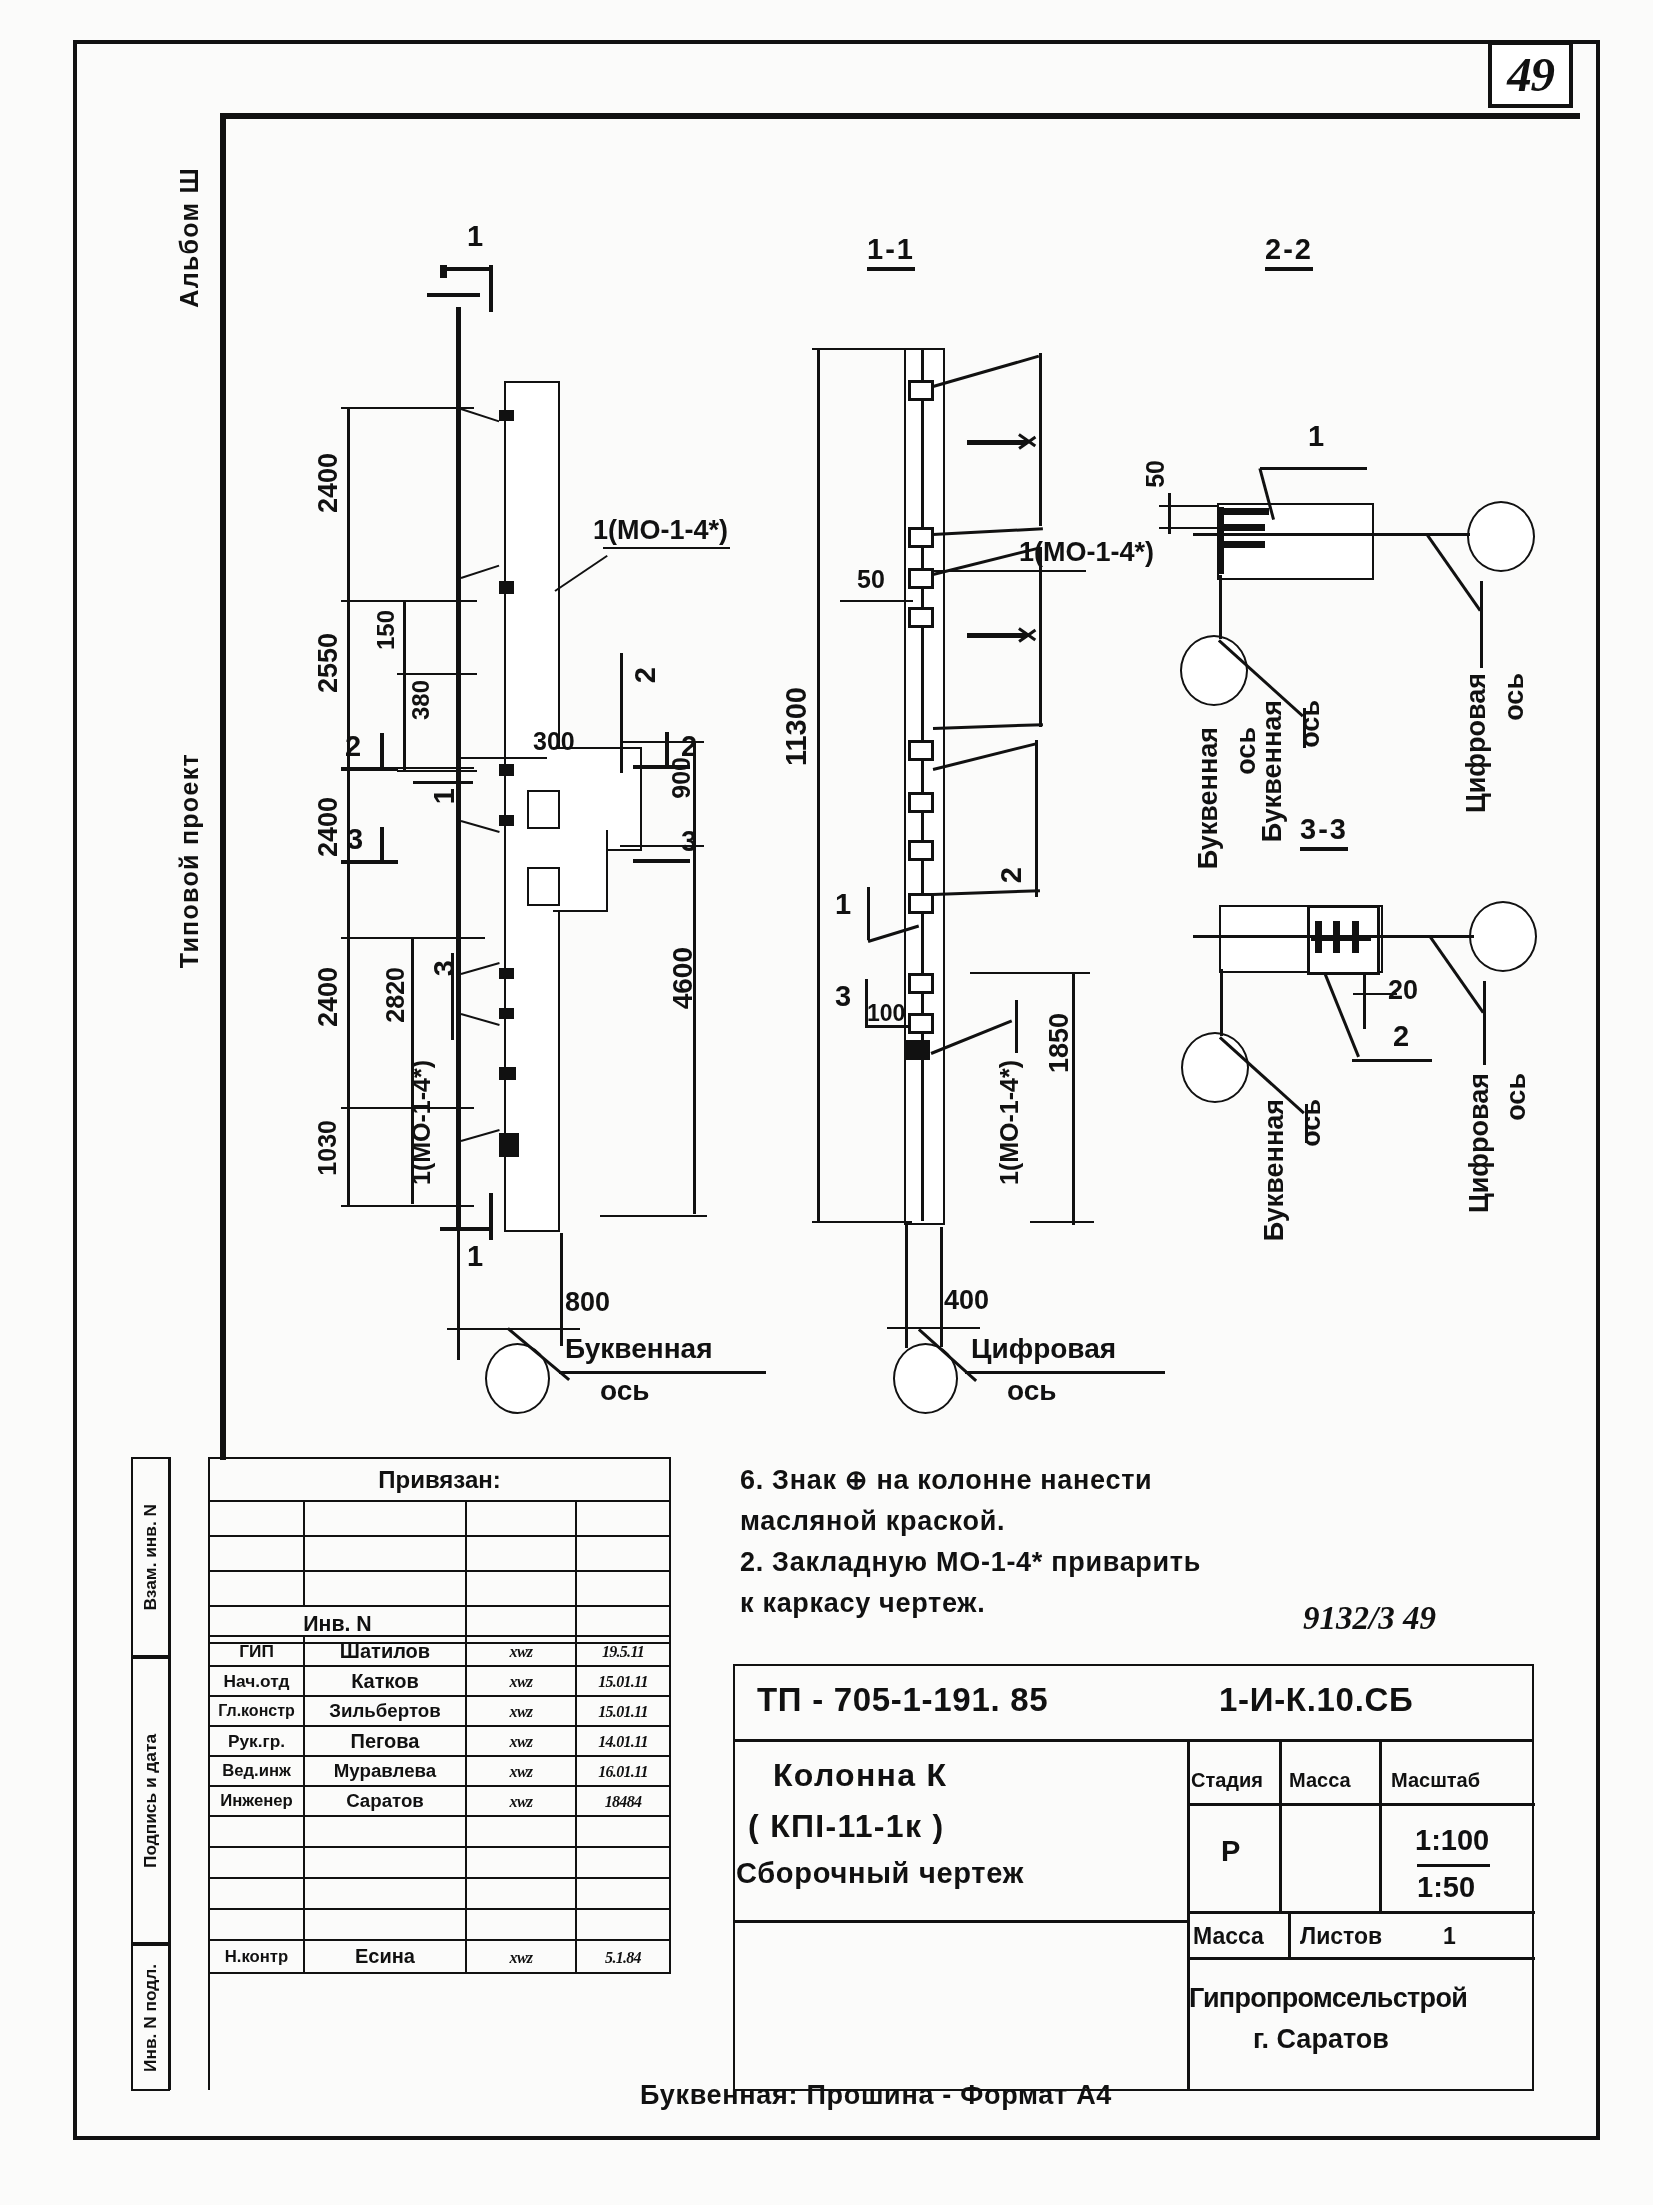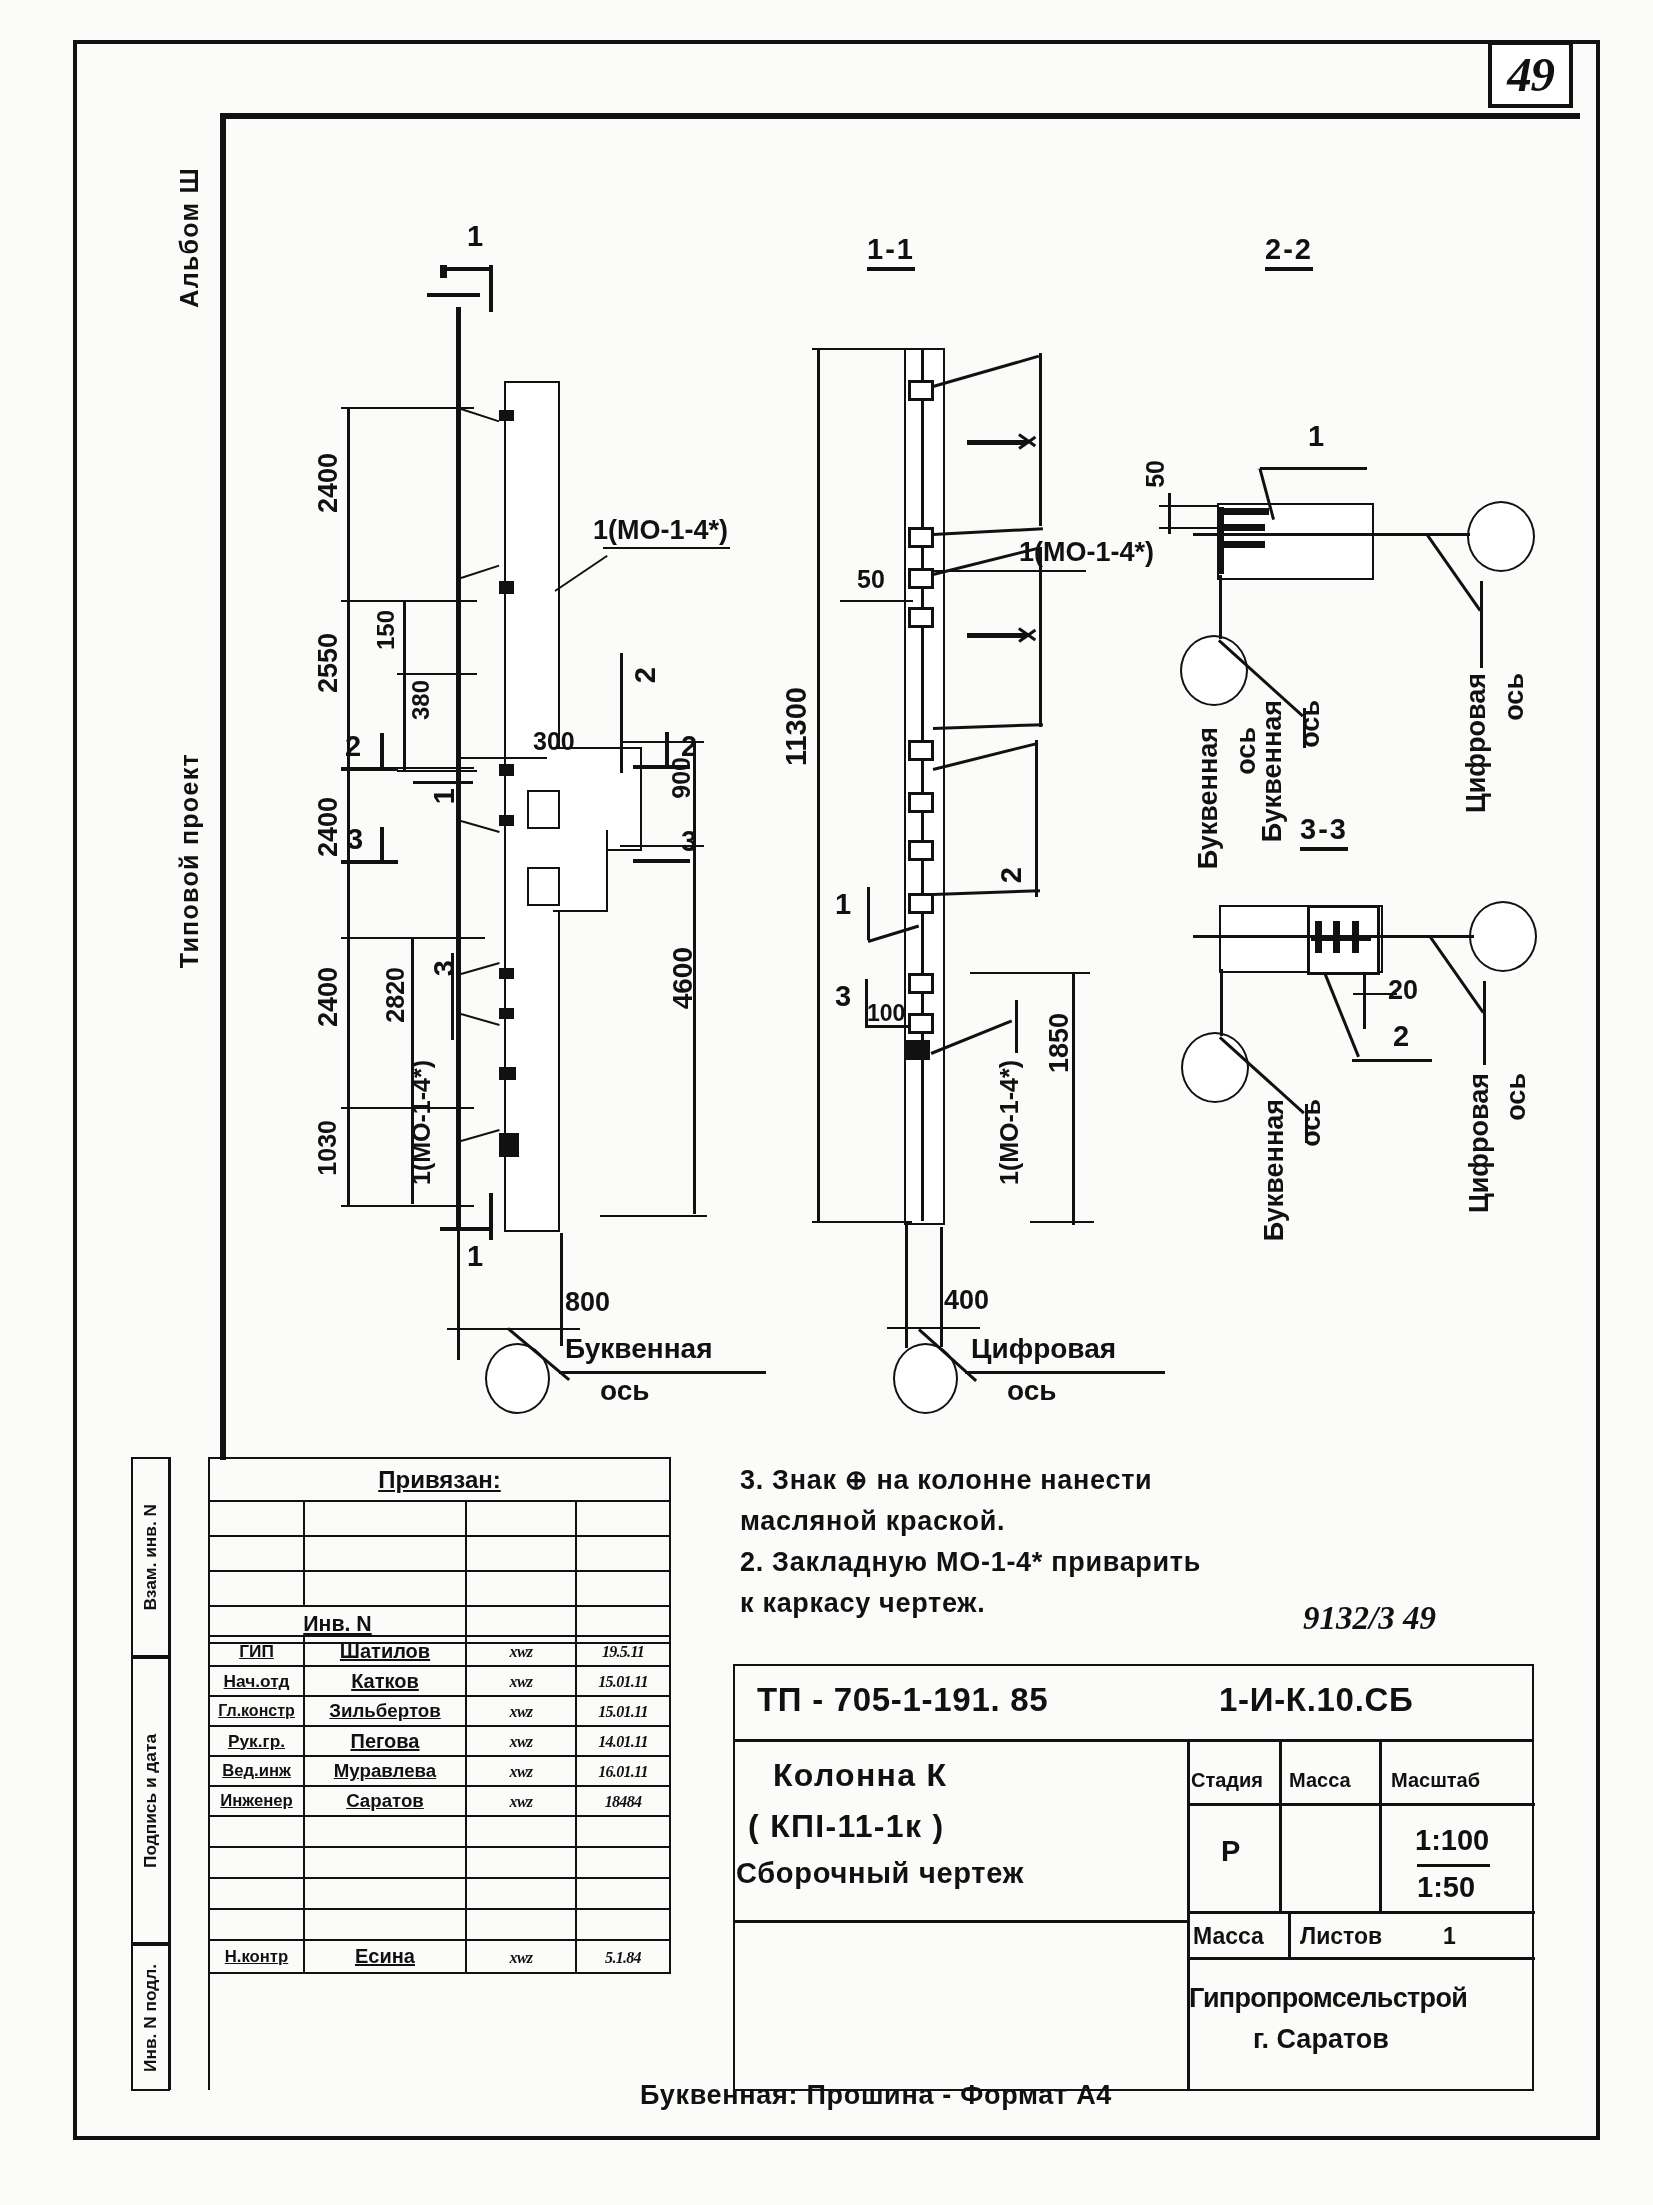--- a/index.html
+++ b/index.html
@@ -48,21 +48,21 @@
   
   #notes{position:absolute;left:740px;top:1460px;width:773px;color:#111;
          font-size:27px;font-weight:700;line-height:41px;letter-spacing:0.7px;}
   #notes div{white-space:nowrap;}
   #stampnum{position:absolute;left:1303px;top:1600px;font-size:33px;font-weight:700;
             font-family:"Liberation Serif",serif;font-style:italic;color:#111;}
   
   table.tb{border-collapse:collapse;position:absolute;color:#111;}
   table.tb td{border:2px solid #111;padding:0;font-weight:700;color:#111;
               font-size:18.7px;text-align:center;vertical-align:middle;}
-  td.l{text-align:left;padding-left:5.3px;text-decoration:underline;}
+  td.l{text-align:left;padding-left:5.3px;}
   
   .strip{position:absolute;border:2px solid #111;box-sizing:border-box;
          display:flex;align-items:center;justify-content:center;}
   .strip span{writing-mode:vertical-rl;transform:rotate(180deg);
               font-size:17.3px;font-weight:700;color:#111;white-space:nowrap;}
   .sig{font-family:"Liberation Serif",serif;font-style:italic;font-size:16px;
        color:#111;letter-spacing:-0.7px;}
   #copyline{position:absolute;left:640px;top:2080px;font-size:27px;font-weight:700;
             color:#111;letter-spacing:0.7px;white-space:nowrap;}
 </style>
@@ -341,21 +341,21 @@
     <div class="ln" style="left:1220px;top:1036px;width:113px;height:2.7px;transform:rotate(42deg);transform-origin:left center;"></div>
     <div class="ln vl" style="left:1305px;top:1104px;width:3.3px;height:39px;"></div>
     <div class="vtxt" style="left:1259px;top:1099px;font-size:27px;">Буквенная</div>
     <div class="vtxt" style="left:1296px;top:1099px;font-size:27px;">ось</div>
 
     <div class="vtxt" style="left:1193px;top:727px;font-size:27px;">Буквенная</div>
     <div class="vtxt" style="left:1231px;top:727px;font-size:27px;">ось</div>
   </div>
 
   <div id="notes">
-    <div>3. Знак ⊕ на колонне нанести</div>
+    <div>6. Знак ⊕ на колонне нанести</div>
     <div>масляной  краской.</div>
     <div>2. Закладную МО-1-4* приварить</div>
     <div>к каркасу чертеж.</div>
   </div>
   <div id="stampnum">9132/3  49</div>
 
   <div class="strip" style="left:131px;top:1457px;width:39px;height:200px;">
     <span>Взам. инв. N</span>
   </div>
   <div class="strip" style="left:131px;top:1657px;width:39px;height:287px;">

